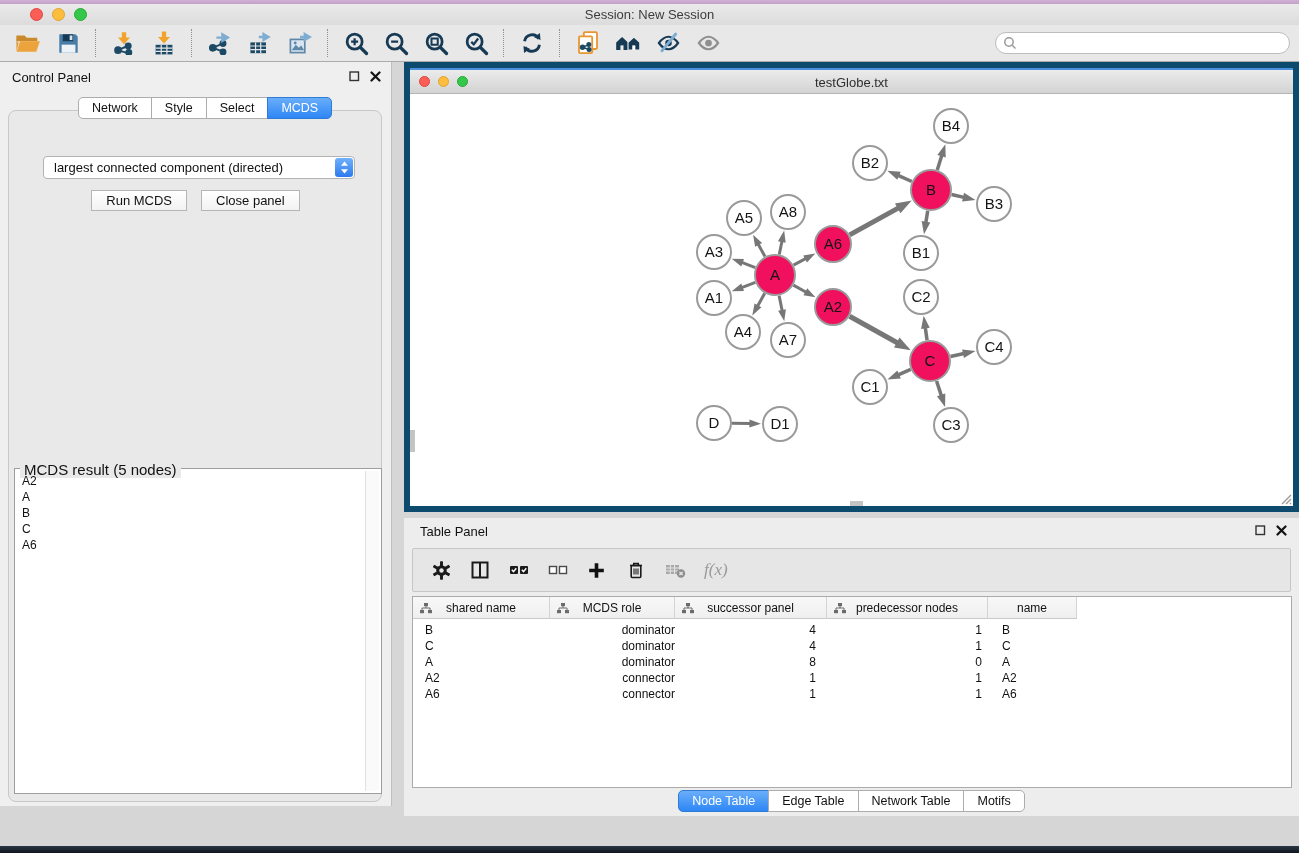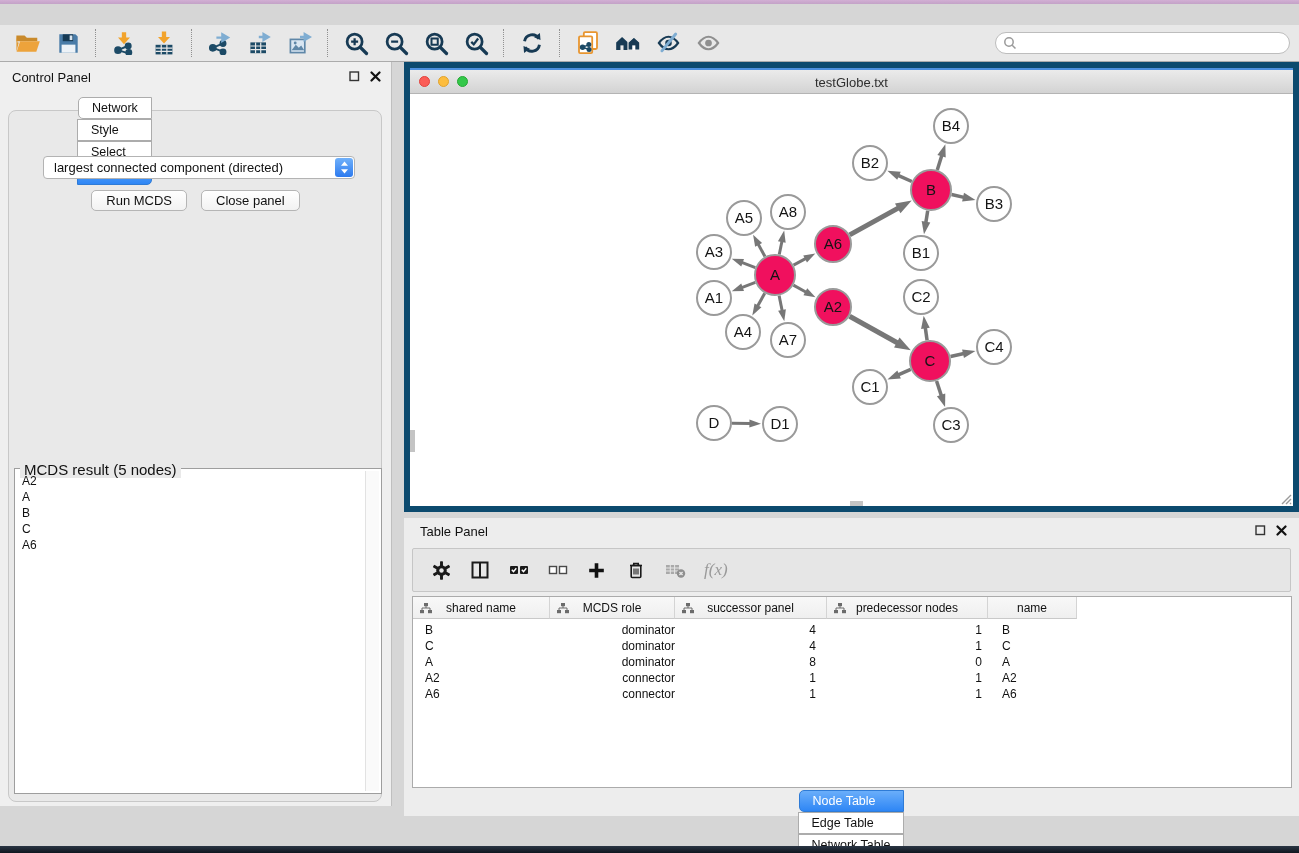--- a/index.html
+++ b/index.html
@@ -20,36 +20,36 @@
            display:flex;align-items:center;padding:0 0 0 8px;box-sizing:border-box;}
   .tbtn{width:40px;height:34px;display:flex;align-items:center;justify-content:center;flex:0 0 auto;}
   .tsep{width:1px;height:28px;border-left:1px dotted #909090;margin:0 7px;flex:0 0 auto;}
   .searchbox{margin-left:auto;margin-right:9px;width:295px;height:22px;background:#fff;border:1px solid #BDBDBD;
              border-radius:11px;display:flex;align-items:center;padding-left:7px;box-sizing:border-box;}
   .searchbox input{border:none;outline:none;background:transparent;flex:1;font-size:12px;font-family:"Liberation Sans",sans-serif;padding:0 8px 0 4px;}
   
   .panel-head-title{position:absolute;left:12px;top:8px;font-size:13px;color:#111;}
   .panel-head-icons{position:absolute;right:10px;top:9px;display:flex;gap:10px;align-items:center;}
   
-  .seg{display:flex;flex-direction:column;}
+  .seg{display:flex;}
   .seg-tab{height:20px;line-height:20px;padding:0 13px;font-size:12.5px;color:#111;background:#fff;
            border:1px solid #ACACAC;margin-left:-1px;cursor:default;}
   .seg-tab:first-child{border-radius:5px 0 0 5px;margin-left:0;}
   .seg-tab:last-child{border-radius:0 5px 5px 0;}
   .seg-tab.selected{background:linear-gradient(#6AAEFA,#2E86F5);border-color:#2E7BD6;color:#fff;}
   
   .control-panel{position:absolute;left:0;top:62px;width:392px;height:744px;background:#EFEFEF;border-right:1px solid #BFBFBF;box-sizing:border-box;}
   .cp-inset{position:absolute;left:8px;top:48px;width:374px;height:692px;background:#E9E9E9;border:1px solid #C8C8C8;border-radius:8px;box-sizing:border-box;}
   .cp-tabs{position:absolute;left:78px;top:35px;z-index:2;}
   .cp-opt-label{position:absolute;left:0;width:100%;top:74px;text-align:center;font-size:13px;color:#111;z-index:2;}
   .cp-dropdown{position:absolute;left:43px;top:94px;width:312px;height:23px;background:#fff;border:1px solid #B3B3B3;border-radius:4px;z-index:2;box-sizing:border-box;}
   .cp-dropdown .val{position:absolute;left:10px;top:3px;font-size:13px;color:#111;white-space:nowrap;}
   .stepper{position:absolute;right:1px;top:1px;bottom:1px;width:18px;border-radius:3px;background:linear-gradient(#71B1FA,#2C7AEF);display:flex;align-items:center;justify-content:center;}
   .cp-buttons{position:absolute;left:0;width:100%;top:128px;display:flex;justify-content:center;gap:14px;z-index:2;}
-  .btn{height:21px;line-height:20px;padding:0 14px;background:linear-gradient(#FFFFFF,#F2F2F2);border:1px solid #B5B5B5;border-radius:5px;font-size:13px;color:#111;box-sizing:border-box;}
+  .btn{height:21px;line-height:20px;padding:0 14px;background:linear-gradient(#FFFFFF,#F2F2F2);border:1px solid #B5B5B5;border-radius:0;font-size:13px;color:#111;box-sizing:border-box;}
   .groupbox{position:absolute;left:14px;top:406px;width:368px;height:326px;background:#fff;border:1px solid #9E9E9E;z-index:2;box-sizing:border-box;}
   .groupbox .legend{position:absolute;top:-8px;left:5px;background:#E9E9E9;padding:0 4px;font-size:15px;color:#111;}
   .mcds-list{position:absolute;left:2px;top:4px;right:17px;bottom:2px;overflow:hidden;}
   .mcds-item{font-size:12px;color:#111;line-height:16px;padding-left:5px;}
   .mcds-scroll{position:absolute;right:2px;top:2px;bottom:2px;width:13px;background:#FAFAFA;border-left:1px solid #E2E2E2;}
   
   .net-window{position:absolute;left:404px;top:62px;width:895px;height:450px;background:#fff;border:6px solid #0c4a6e;box-sizing:border-box;}
   .net-titlebar{position:absolute;left:0;right:0;top:0;height:26px;background:linear-gradient(#EBEBEB,#D3D3D3);border-top:2px solid #4C8FDD;border-bottom:1px solid #B4B4B4;box-sizing:border-box;}
   .net-title{position:absolute;left:0;right:0;top:5px;text-align:center;font-size:13px;color:#2e2e2e;}
   .net-lights{position:absolute;left:9px;top:6px;display:flex;gap:8px;}
@@ -82,20 +82,28 @@
   .list-btn{position:absolute;left:10px;top:4px;width:28px;height:21px;background:linear-gradient(#FCFCFC,#EFEFEF);border:1px solid #ADADAD;border-radius:3px;display:flex;align-items:center;justify-content:center;box-sizing:border-box;}
   .memory-btn{position:absolute;right:9px;top:4px;height:21px;padding:0 10px;background:linear-gradient(#FCFCFC,#EFEFEF);border:1px solid #ADADAD;border-radius:3px;display:flex;align-items:center;gap:6px;font-size:12px;color:#111;box-sizing:border-box;}
   .memory-dot{width:11px;height:11px;border-radius:50%;background:#22A63B;}
 </style>
 </head>
 <body>
 
 <div class="screen">
   <div class="desktop-top"></div>
 
+  <div class="titlebar">
+    <div class="lights">
+      <div class="light red"></div>
+      <div class="light yellow"></div>
+      <div class="light green"></div>
+    </div>
+    <div class="title-text">Session: New Session</div>
+  </div>
 
   <div class="toolbar">
     <div class="tbtn">
       <svg width="26" height="22" viewBox="0 0 22 19">
         <path fill="#C98A2C" d="M1 3h7l2 2h9v3H1z"></path>
         <path fill="#E09A33" d="M1 3v14l2-8h-1z"></path>
         <path fill="#EDA33B" d="M1.2 17l3-9h17l-3 9z"></path>
       </svg>
     </div>
     <div class="tbtn">

